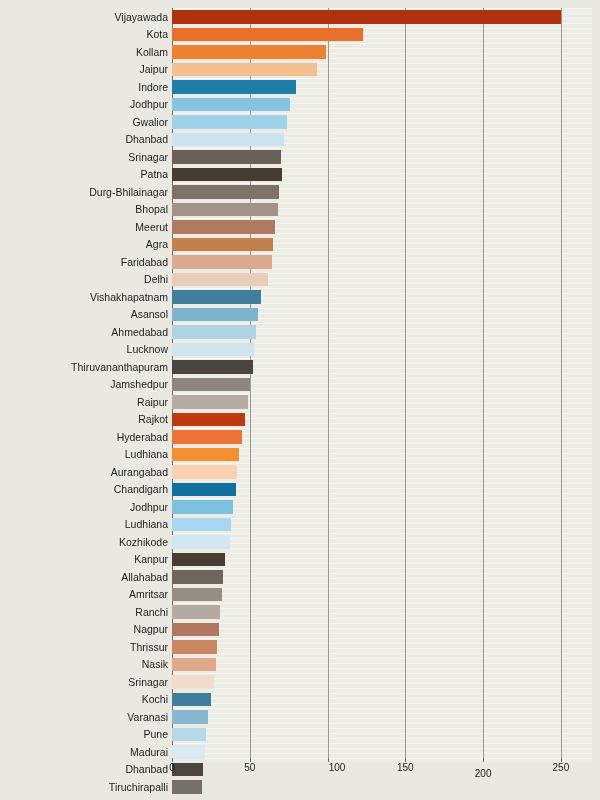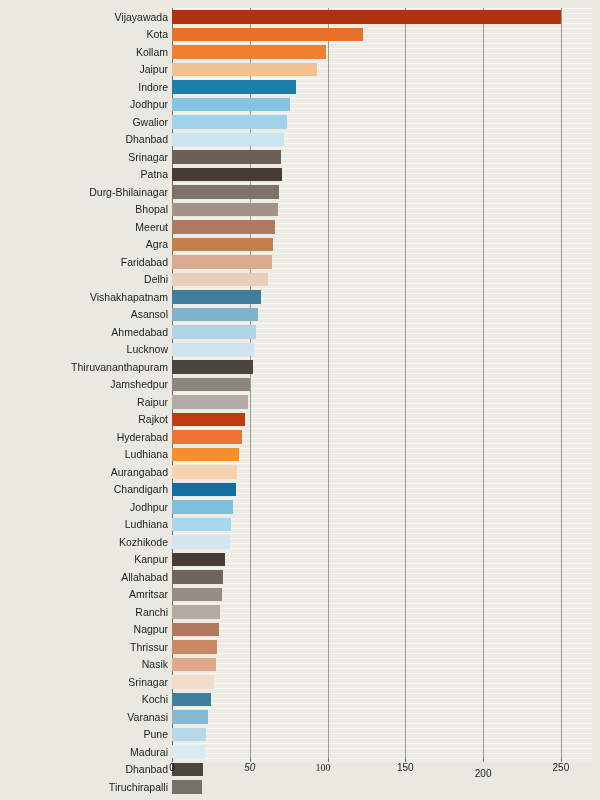--- a/index.html
+++ b/index.html
@@ -393,23 +393,23 @@
         <div class="row-label">Tiruchirapalli</div>
         <div class="bar-wrap">
           <div class="bar" title="Tiruchirapalli: 19" style="width: 29.5556px; background: rgb(117, 112, 106);"></div>
         </div>
       </div>
     </div>
 
   <div class="x-axis">
       <div class="x-tick" style="left: 0px;">0</div>
       <div class="x-tick-mark" style="left: 0px;"></div>
-      <div class="x-tick" style="left: 77.7778px; font-style: italic;">50</div>
+      <div class="x-tick" style="left: 77.7778px;">50</div>
       <div class="x-tick-mark" style="left: 77.7778px;"></div>
-      <div class="x-tick" style="left: 151px; font-family: Liberation Serif, serif;">100</div>
+      <div class="x-tick" style="left: 165px;">100</div>
       <div class="x-tick-mark" style="left: 155.556px;"></div>
       <div class="x-tick" style="left: 233.333px;">150</div>
       <div class="x-tick-mark" style="left: 233.333px;"></div>
       <div class="x-tick" style="left: 311.111px; margin-top: 6px;">200</div>
       <div class="x-tick-mark" style="left: 311.111px;"></div>
       <div class="x-tick" style="left: 388.889px;">250</div>
       <div class="x-tick-mark" style="left: 388.889px;"></div>
     </div>
 </div>
 

